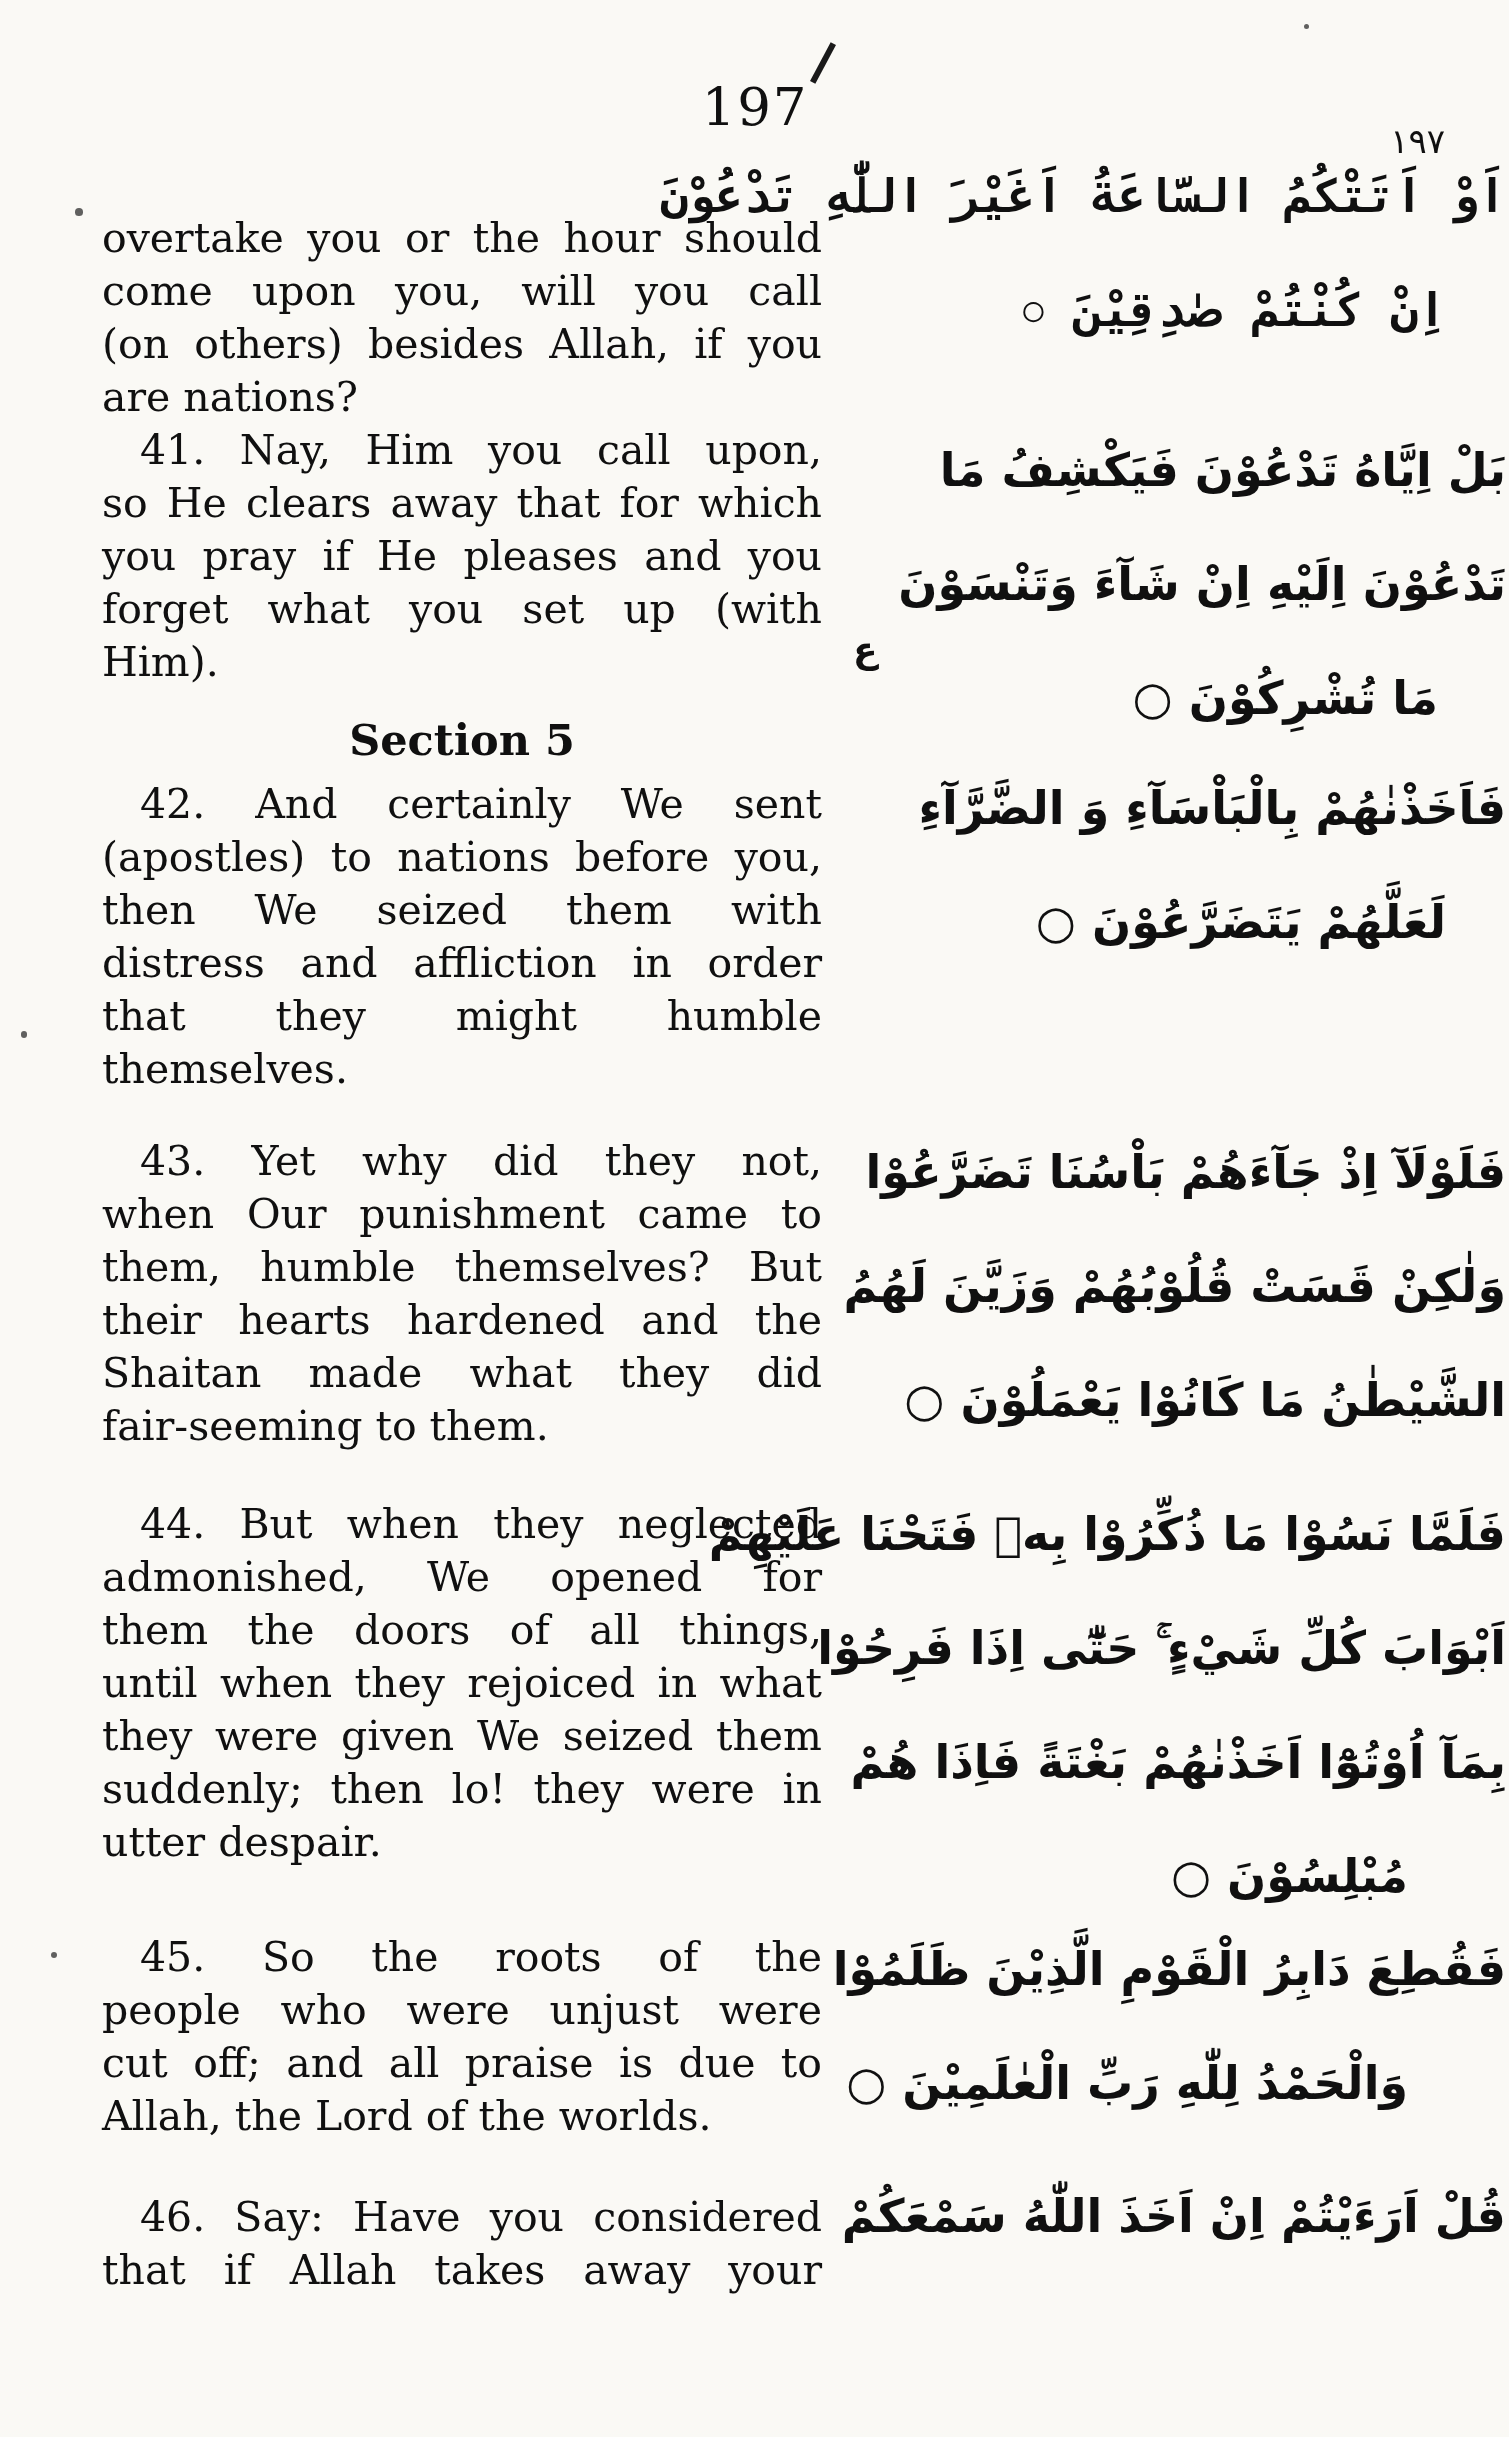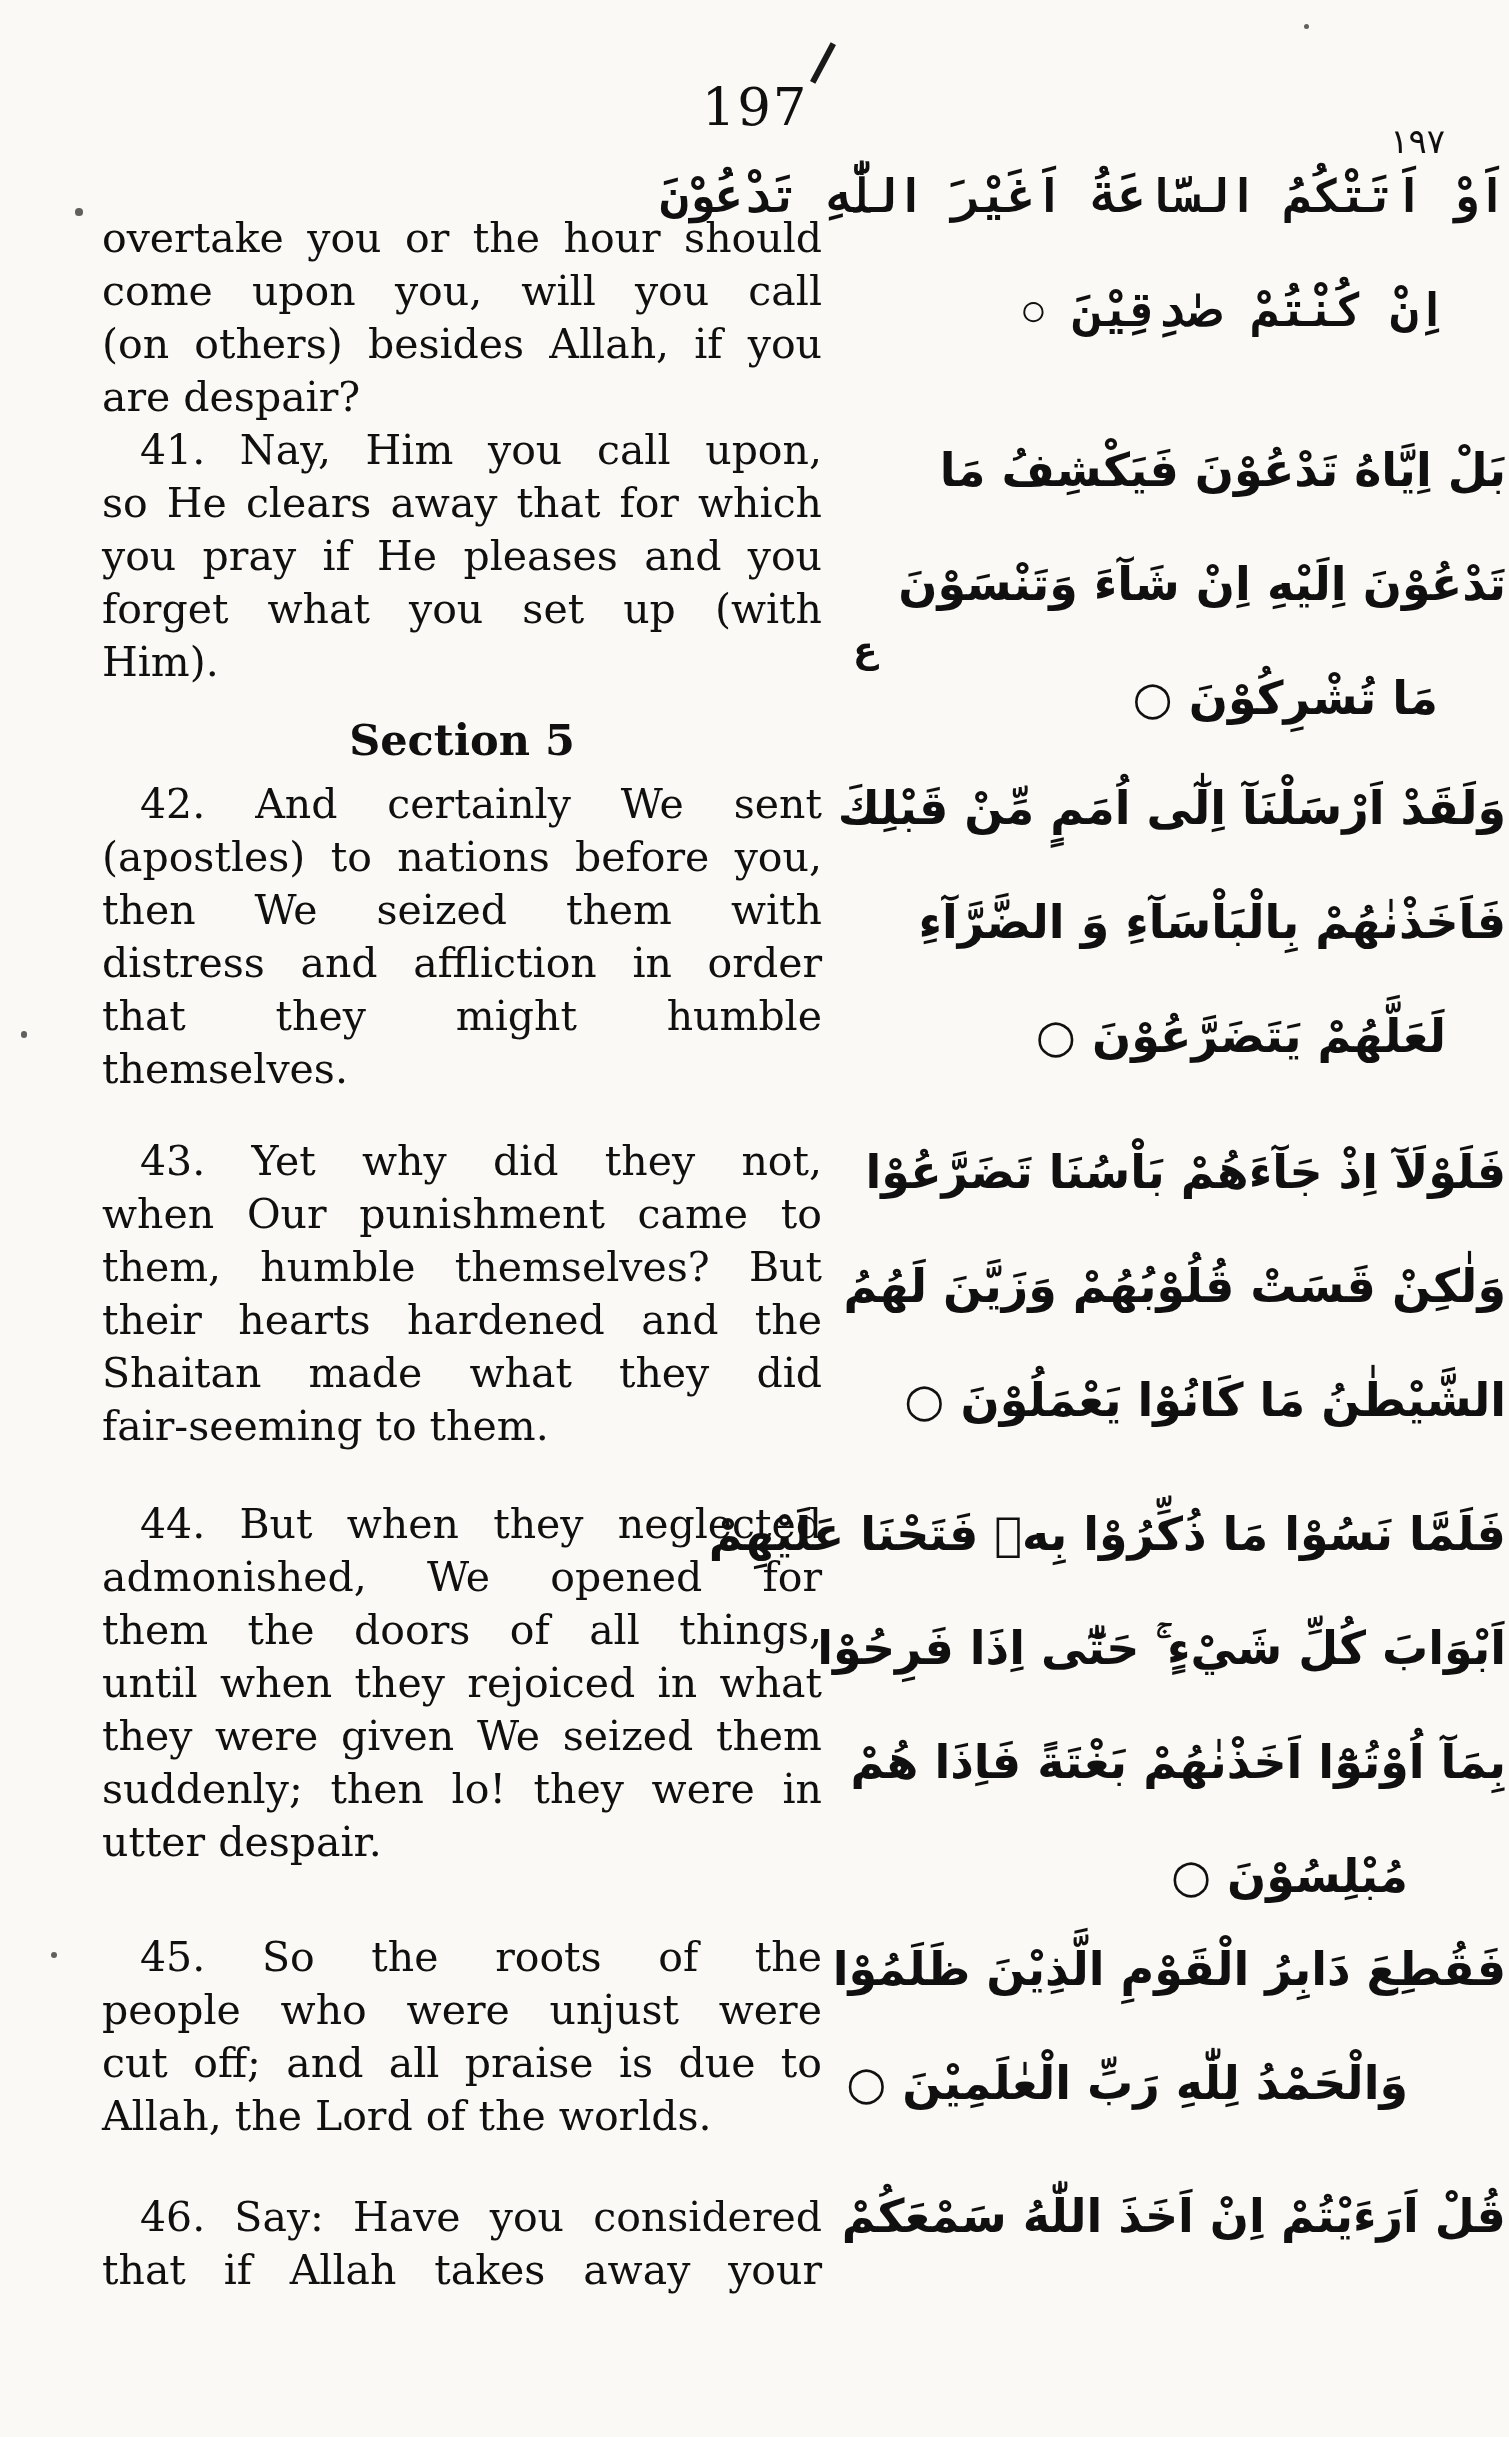--- a/index.html
+++ b/index.html
@@ -68,21 +68,21 @@
   <div class="dot" style="left:20.5px; top:1031px; width:6.8px; height:6.8px;"></div>
   <div class="dot" style="left:51px; top:1952px; width:6px; height:6px;"></div>
   <div class="dot" style="left:1304px; top:24px; width:5.1px; height:5.1px;"></div>
 
   <div id="english-col">
 
     <div class="eng-para" style="top:167px;margin-top:45px;">
       <div class="el">overtake you or the hour should</div>
       <div class="el">come upon you, will you call</div>
       <div class="el">(on others) besides Allah, if you</div>
-      <div class="el-last">are despair?</div>
+      <div class="el-last">are nations?</div>
     </div>
 
     <div class="eng-para" style="top:424px;">
       <div class="el ind">41. Nay, Him you call upon,</div>
       <div class="el">so He clears away that for which</div>
       <div class="el">you pray if He pleases and you</div>
       <div class="el">forget what you set up (with</div>
       <div class="el-last">Him).</div>
     </div>
 
@@ -139,21 +139,20 @@
     <div class="ar-block" style="top:419px;">
       <div class="ar-line">بَلْ اِيَّاهُ تَدْعُوْنَ فَيَكْشِفُ مَا</div>
       <div class="ar-line">تَدْعُوْنَ اِلَيْهِ اِنْ شَآءَ وَتَنْسَوْنَ</div>
       <div class="ar-line ar-ind-80">
         <span class="ruku">ع</span>
         <span>مَا تُشْرِكُوْنَ ○</span>
       </div>
     </div>
 
     <div class="ar-block" style="top:757px;">
-      <div class="ar-line">وَلَقَدْ اَرْسَلْنَآ اِلٰٓى اُمَمٍ مِّنْ قَبْلِكَ</div>
       <div class="ar-line">فَاَخَذْنٰهُمْ بِالْبَاْسَآءِ وَ الضَّرَّآءِ</div>
       <div class="ar-line ar-ind-70">لَعَلَّهُمْ يَتَضَرَّعُوْنَ ○</div>
     </div>
 
     <div class="ar-block" style="top:1121px;">
       <div class="ar-line">فَلَوْلَآ اِذْ جَآءَهُمْ بَاْسُنَا تَضَرَّعُوْا</div>
       <div class="ar-line">وَلٰكِنْ قَسَتْ قُلُوْبُهُمْ وَزَيَّنَ لَهُمُ</div>
       <div class="ar-line">الشَّيْطٰنُ مَا كَانُوْا يَعْمَلُوْنَ ○</div>
     </div>
 

